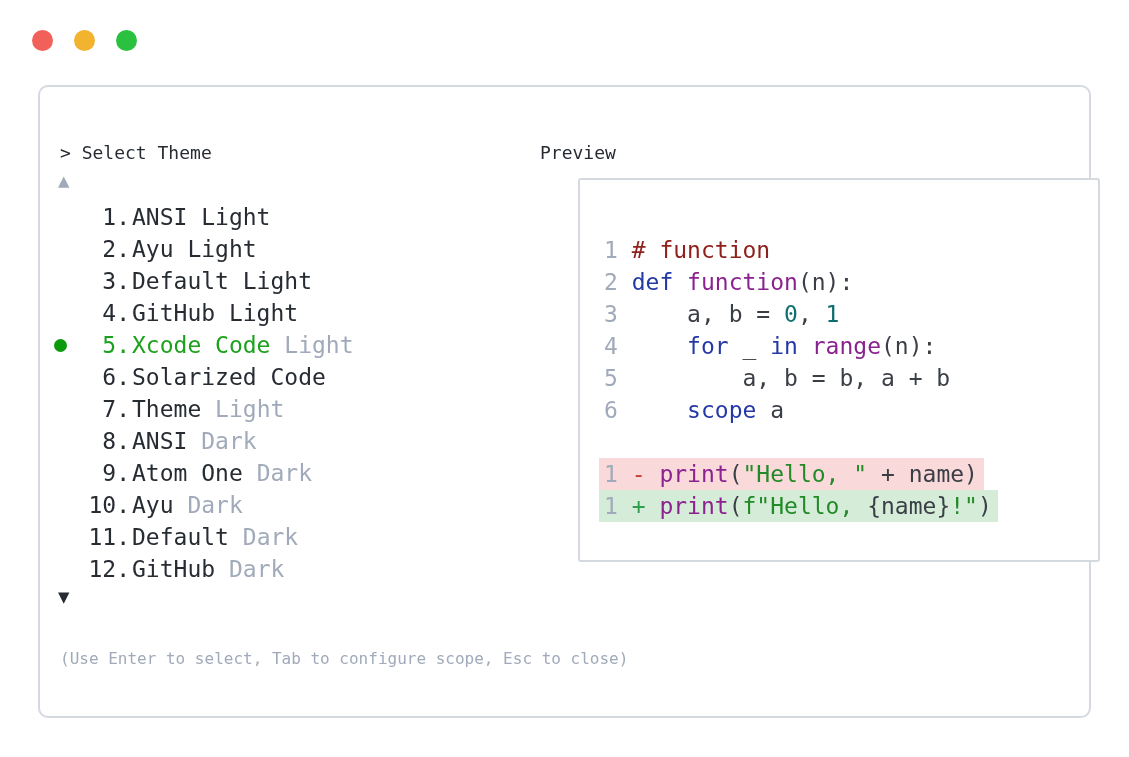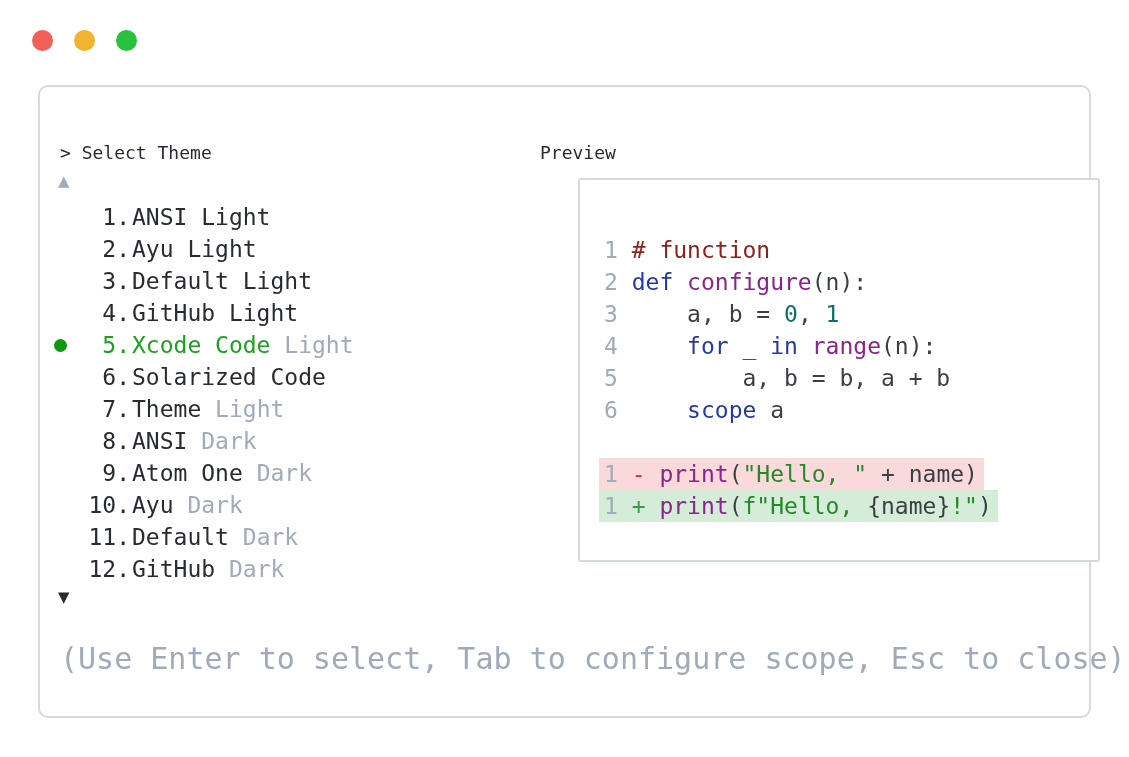--- a/index.html
+++ b/index.html
@@ -29,21 +29,21 @@
   .trow { display:flex; align-items:center; height:32px; padding-left:14px;
           font-size:23px; line-height:32px; cursor:pointer; }
   .dot-col { width:30px; display:flex; align-items:center; }
   .dot { width:13px; height:13px; border-radius:50%; background:var(--sel_dot); visibility:hidden; }
   .trow.selected .dot { visibility:visible; }
   .num  { display:inline-block; width:46px; text-align:right; color:var(--dark); white-space:pre; }
   .tname { margin-left:2px; color:var(--dark); white-space:pre; }
   .tsuffix { margin-left:13.85px; color:var(--gray); white-space:pre;text-align:center; }
   .trow.selected .num, .trow.selected .tname { color:var(--sel_green); }
 
-  .list-footer { position:absolute; left:20px; top:556px; font-size:30px; line-height:32px;
+  .list-footer { position:absolute; left:20px; top:556px; font-size:16px; line-height:32px;
                  color:var(--gray); white-space:pre; }
 
   
   .preview-box { position:absolute; left:502px; top:91px; width:522px; height:384px;
                  border:2px solid var(--panel_border); border-radius:3px; background:#fff;margin-left:36px; }
   .code-area { position:absolute; left:24px; top:54px; font-size:23px; }
   .cline { height:32px; line-height:32px; white-space:pre; }
   .ln { color:var(--gray); margin-right:1ch; }
   .spacer { height:32px; }
   .diffbg { display:inline-block; white-space:pre; margin-left:-5px; padding:0 6px 0 5px; height:32px; }
@@ -177,21 +177,21 @@
 
   <div class="scroll-down">▼</div>
 
   <div class="list-footer">(Use Enter to select, Tab to configure scope, Esc to close)</div>
 
   <div class="preview-box">
     <div class="code-area">
 
       <div class="cline"><span class="ln">1</span><span class="c-com"># function</span></div>
 
-      <div class="cline"><span class="ln">2</span><span class="c-kwd">def </span><span class="c-typ">configure</span><span class="c-pln">(n):</span></div>
+      <div class="cline"><span class="ln">2</span><span class="c-kwd">def </span><span class="c-typ">function</span><span class="c-pln">(n):</span></div>
 
       <div class="cline"><span class="ln">3</span><span class="c-pln">    a, b = </span><span class="c-lit">0</span><span class="c-pln">, </span><span class="c-lit">1</span></div>
 
       <div class="cline"><span class="ln">4</span><span class="c-pln">    </span><span class="c-kwd">for</span><span class="c-pln"> _ </span><span class="c-kwd">in</span><span class="c-pln"> </span><span class="c-typ">range</span><span class="c-pln">(n):</span></div>
 
       <div class="cline"><span class="ln">5</span><span class="c-pln">        a, b = b, a + b</span></div>
 
       <div class="cline"><span class="ln">6</span><span class="c-pln">    </span><span class="c-kwd">scope</span><span class="c-pln"> a</span></div>
 
       <div class="spacer"></div>

